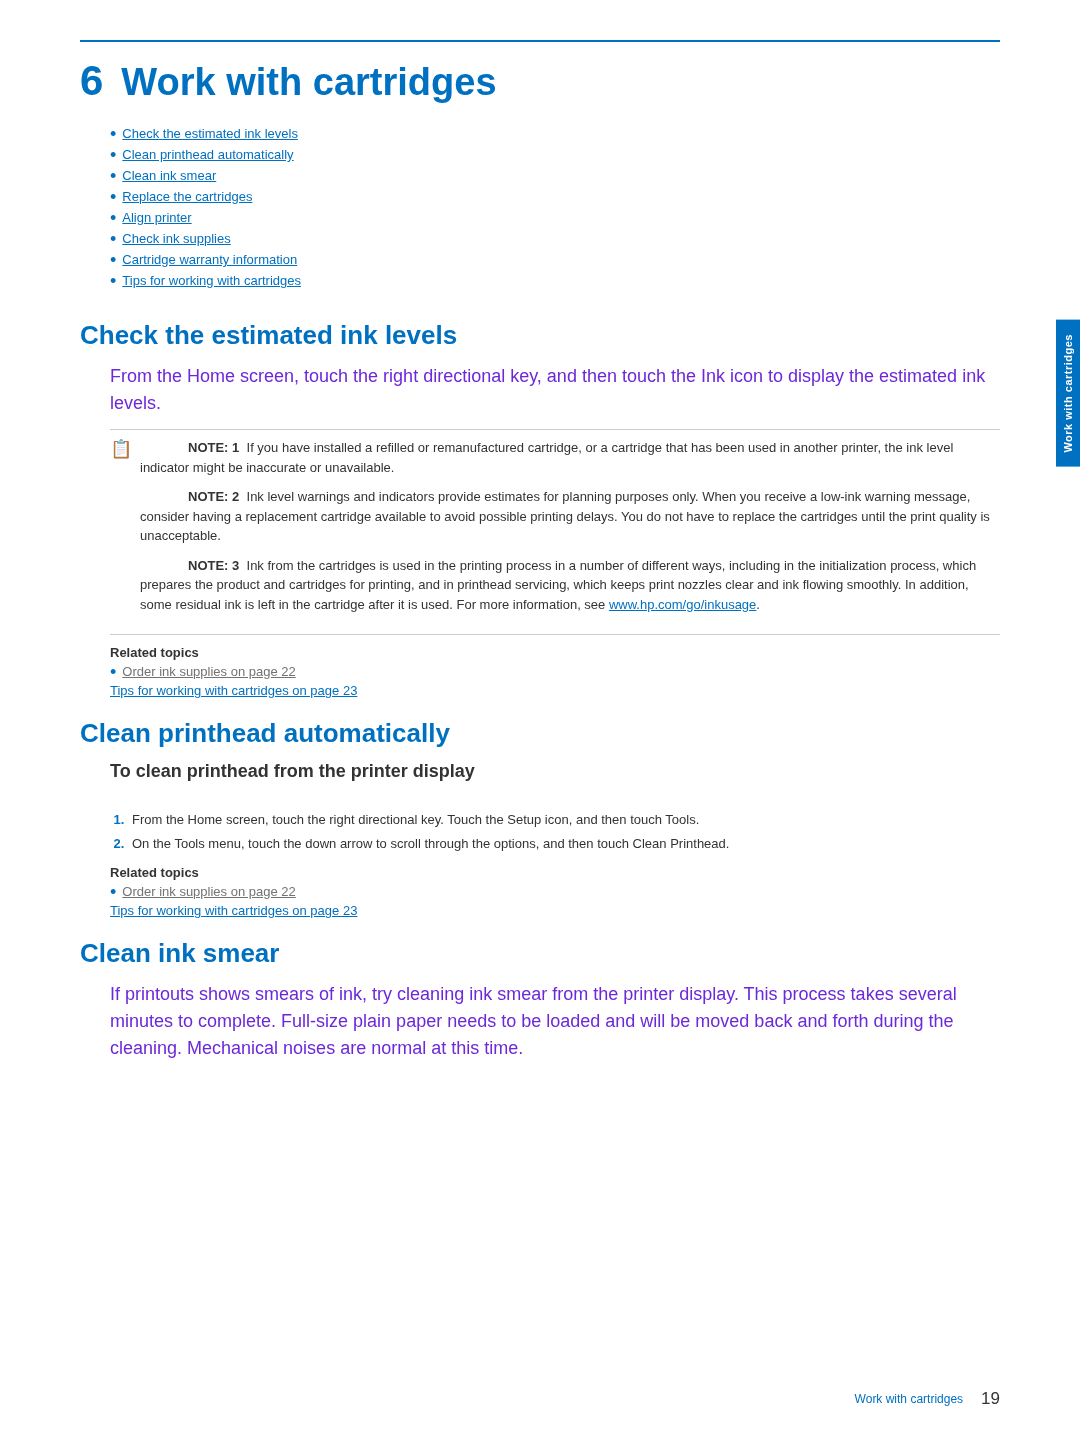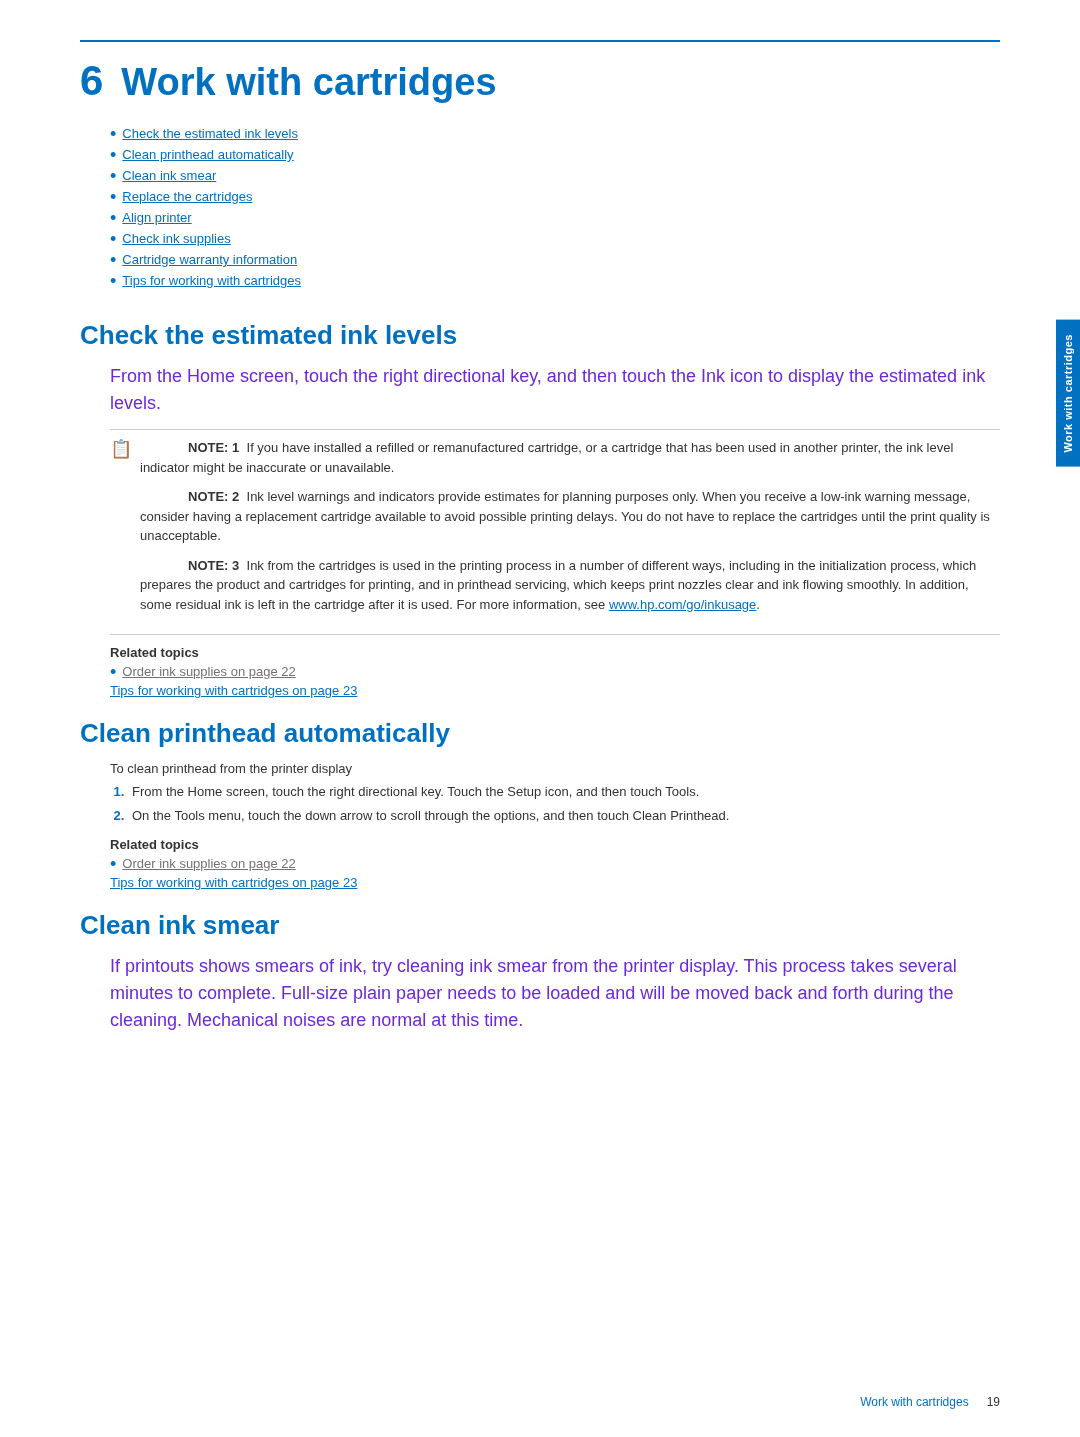--- a/index.html
+++ b/index.html
@@ -174,20 +174,21 @@
       color: #0070c0;
       text-decoration: underline;
       cursor: pointer;
     }
 
     
     .numbered-list {
       margin-left: 30px;
       margin-bottom: 12px;
       padding-left: 18px;
+      margin-top: 28px;
     }
 
     .numbered-list li {
       font-size: 13px;
       color: #333;
       line-height: 1.5;
       margin-bottom: 4px;
       padding-left: 4px;
     }
 
@@ -225,30 +226,29 @@
       font-size: 12px;
       color: #0070c0;
     }
 
     .footer-text {
       color: #0070c0;
     }
 
     .footer-page {
       color: #333;
-      font-size: 12px;
+      font-size: 17px;
     }
 
     
     .sub-heading {
-      font-size: 13px;
-      font-weight: normal;
-      color: #333;
-      margin-left: 30px;
-      margin-bottom: 6px;
+      font-size: 18px;
+      font-weight: bold;
+      color: #333;
+      margin-left: 30px;
       margin-top: 8px;
     }
   </style>
 </head>
 <body>
 
 <div class="page-container">
 
   <div class="top-rule"></div>
 

